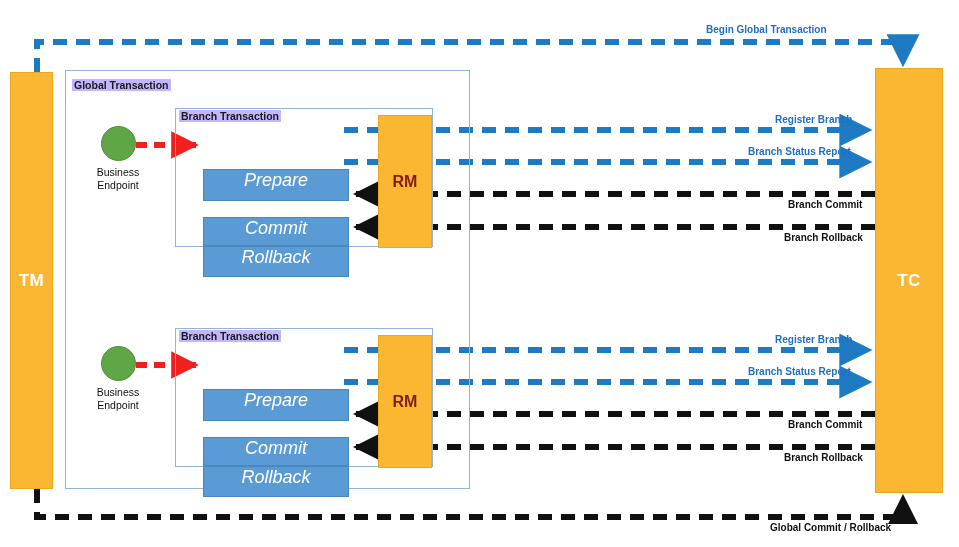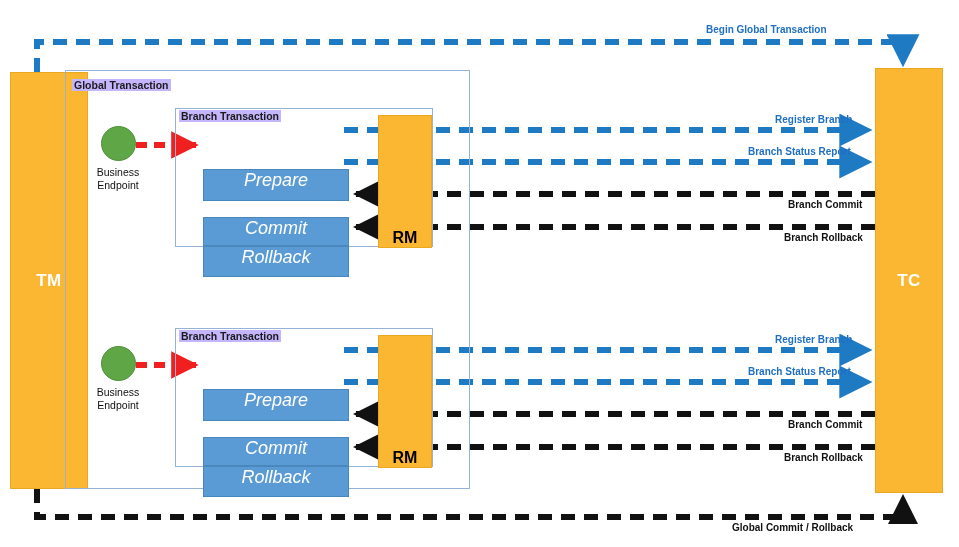--- a/index.html
+++ b/index.html
@@ -36,23 +36,23 @@
     font-weight: bold;
     font-size: 17px;
     letter-spacing: 0.4px;
   }
   .rm-bar {
     position: absolute;
     background: #FBB731;
     border: 1px solid #e8a81f;
     box-sizing: border-box;
     display: flex;
-    align-items: flex-end;
+    align-items: center;
     justify-content: center;
-    color: #000000;
+    color: #7f1d1d;
     font-weight: bold;
     font-size: 16px;
     z-index: 6;
   }
   .outer-box {
     position: absolute;
     border: 1px solid #95b3d7;
     box-sizing: border-box;
     background: transparent;
     z-index: 2;
@@ -161,21 +161,21 @@
     <path d="M 37 489 L 37 517 L 903 517 L 903 497" fill="none" stroke="#111111" stroke-width="6" stroke-dasharray="14 9" marker-end="url(#blackArrowU)"></path>
   </svg>
 
   <svg class="layer" style="z-index:6" viewBox="0 0 959 547">
     <path d="M 344 130 L 400 130" fill="none" stroke="#1F7AC4" stroke-width="6" stroke-dasharray="14 9"></path>
     <path d="M 344 162 L 400 162" fill="none" stroke="#1F7AC4" stroke-width="6" stroke-dasharray="14 9"></path>
     <path d="M 344 350 L 400 350" fill="none" stroke="#1F7AC4" stroke-width="6" stroke-dasharray="14 9"></path>
     <path d="M 344 382 L 400 382" fill="none" stroke="#1F7AC4" stroke-width="6" stroke-dasharray="14 9"></path>
   </svg>
 
-  <div class="lane" style="left:10px; top:72px; width:78px; height:417px;">
+  <div class="lane" style="left:10px; top:72px; width:43px; height:417px;">
     <span>TM</span>
   </div>
 
   <div class="lane" style="left:875px; top:68px; width:68px; height:425px;">
     <span>TC</span>
   </div>
 
   <div class="outer-box" style="left:65px; top:70px; width:405px; height:419px;"></div>
   <div class="box-caption" style="left:72px; top:79px;">Global Transaction</div>
 
@@ -225,15 +225,15 @@
   <div class="rm-bar" style="left:378px; top:335px; width:54px; height:133px;">
     <span>RM</span>
   </div>
 
   <div class="edge-label blue" style="left:775px; top:334px;">Register Branch</div>
   <div class="edge-label blue" style="left:748px; top:366px;">Branch Status Report</div>
   <div class="edge-label black" style="left:788px; top:419px;">Branch Commit</div>
   <div class="edge-label black" style="left:784px; top:452px;">Branch Rollback</div>
 
   <div class="edge-label blue" style="left:706px; top:24px;">Begin Global Transaction</div>
-  <div class="edge-label black" style="left:732px; top:522px;">Global Commit / Rollback</div>
+  <div class="edge-label black" style="left:770px; top:522px;">Global Commit / Rollback</div>
 
 </div>
 
 </body></html>

